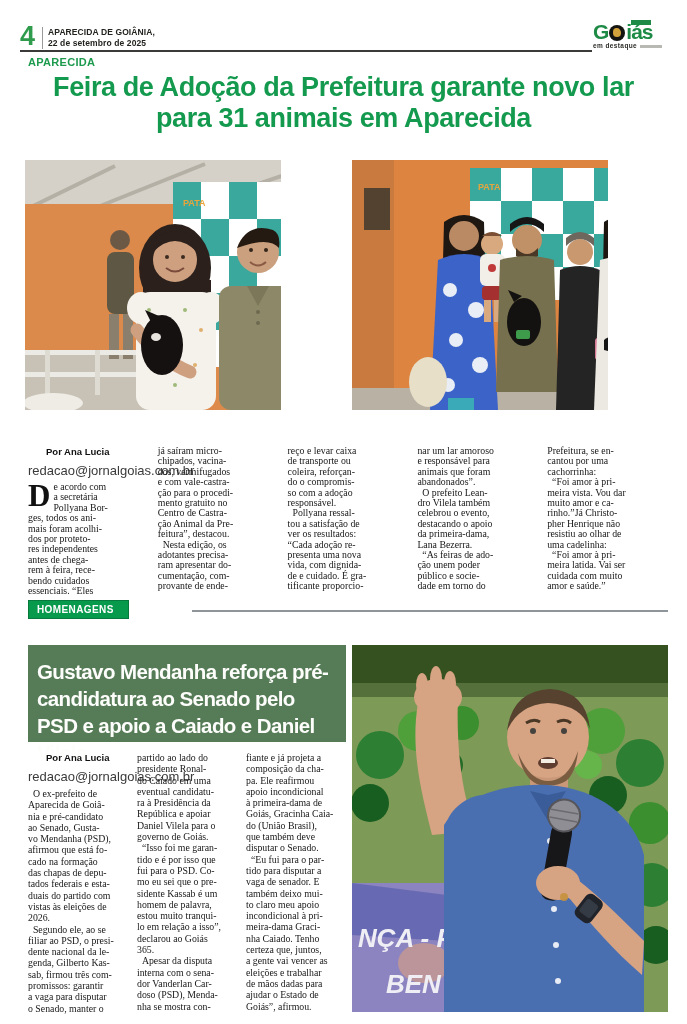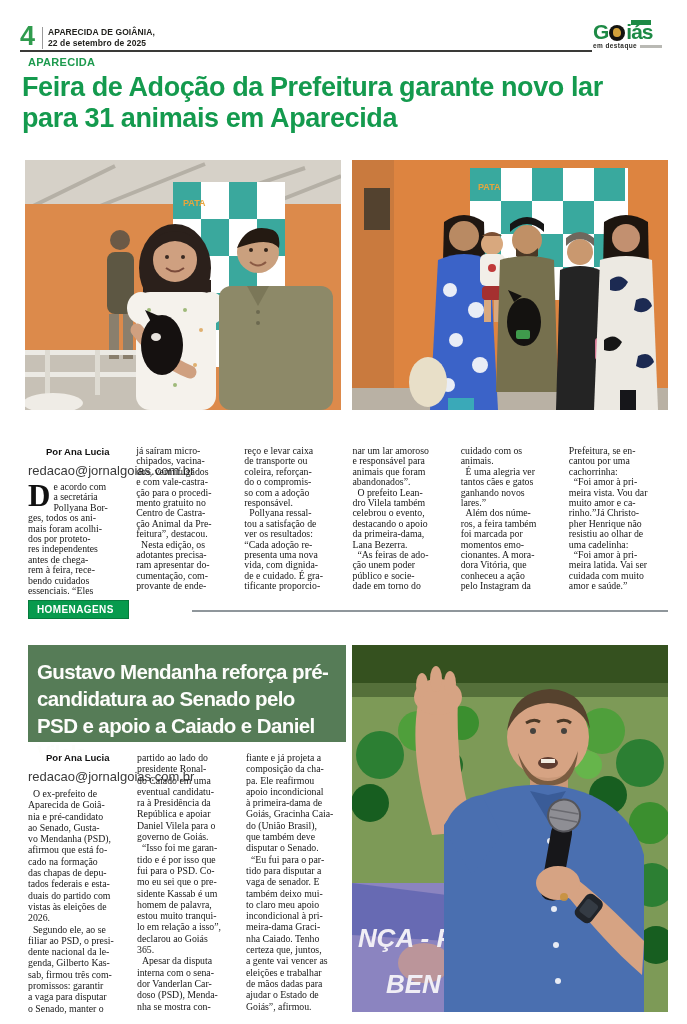--- a/index.html
+++ b/index.html
@@ -19,23 +19,23 @@
   .logo-o{position:relative;display:inline-block;width:16px;height:16px;border-radius:50%;background:#141410;margin:2px 1px 0 1px;}
   .logo-o-inner{position:absolute;left:4px;top:3px;width:8px;height:9px;background:#d2a23b;border-radius:45% 55% 50% 50%;}
   .logo-tab{position:absolute;left:22px;top:-5px;width:20px;height:5px;background:#1d8a45;}
   .logo-tag{font-size:6.5px;font-weight:bold;color:#2c2c28;letter-spacing:.4px;margin-top:0;}
   .logo-tag-extra{display:inline-block;width:22px;height:3px;background:#b9b9b4;margin-left:3px;vertical-align:middle;}
 
   
   .section-label{position:absolute;left:28px;top:56px;font-size:11px;font-weight:bold;color:#1d9a4e;letter-spacing:.3px;}
 
   
-  .headline1{position:absolute;left:22px;top:72px;width:643px;text-align:left;
+  .headline1{position:absolute;left:22px;top:72px;width:643px;text-align:center;
              font-size:27px;font-weight:800;color:#149a4e;line-height:31px;letter-spacing:-.4px;}
-  .photo{position:absolute;top:160px;width:316px;height:250px;overflow:hidden;background:#dd8a4b;}
+  .photo{position:absolute;top:160px;width:256px;height:250px;overflow:hidden;background:#dd8a4b;}
   .photo1{left:25px;}
   .photo2{left:352px;}
 
   .byline-name{font-size:9.5px;font-weight:bold;color:#111;line-height:11px;padding-left:18px;}
   .byline-email{font-size:13px;color:#3a3a3a;line-height:9px;margin-top:9px;}
 
   .a1-cols{position:absolute;left:28px;top:446px;width:640px;height:158px;display:flex;gap:9px;}
   .col{flex:1 1 0;min-width:0;}
   .col-body{font-family:"Liberation Serif",serif;font-size:9.8px;line-height:10.4px;color:#161616;}
   .col-body .txt{white-space:pre-line;}
@@ -282,36 +282,20 @@
  O prefeito Lean-
 dro Vilela também
 celebrou o evento,
 destacando o apoio
 da primeira-dama,
 Lana Bezerra.
  “As feiras de ado-
 ção unem poder
 público e socie-
 dade em torno do</span></div>
-      </div>
-    <div class="col">
-        <div class="col-body"><span class="txt">cuidado com os
-animais.
- É uma alegria ver
-tantos cães e gatos
-ganhando novos
-lares.”
- Além dos núme-
-ros, a feira também
-foi marcada por
-momentos emo-
-cionantes. A mora-
-dora Vitória, que
-conheceu a ação
-pelo Instagram da</span></div>
       </div>
     <div class="col">
         <div class="col-body"><span class="txt">Prefeitura, se en-
 cantou por uma
 cachorrinha:
  “Foi amor à pri-
 meira vista. Vou dar
 muito amor e ca-
 rinho.”Já Christo-
 pher Henrique não

